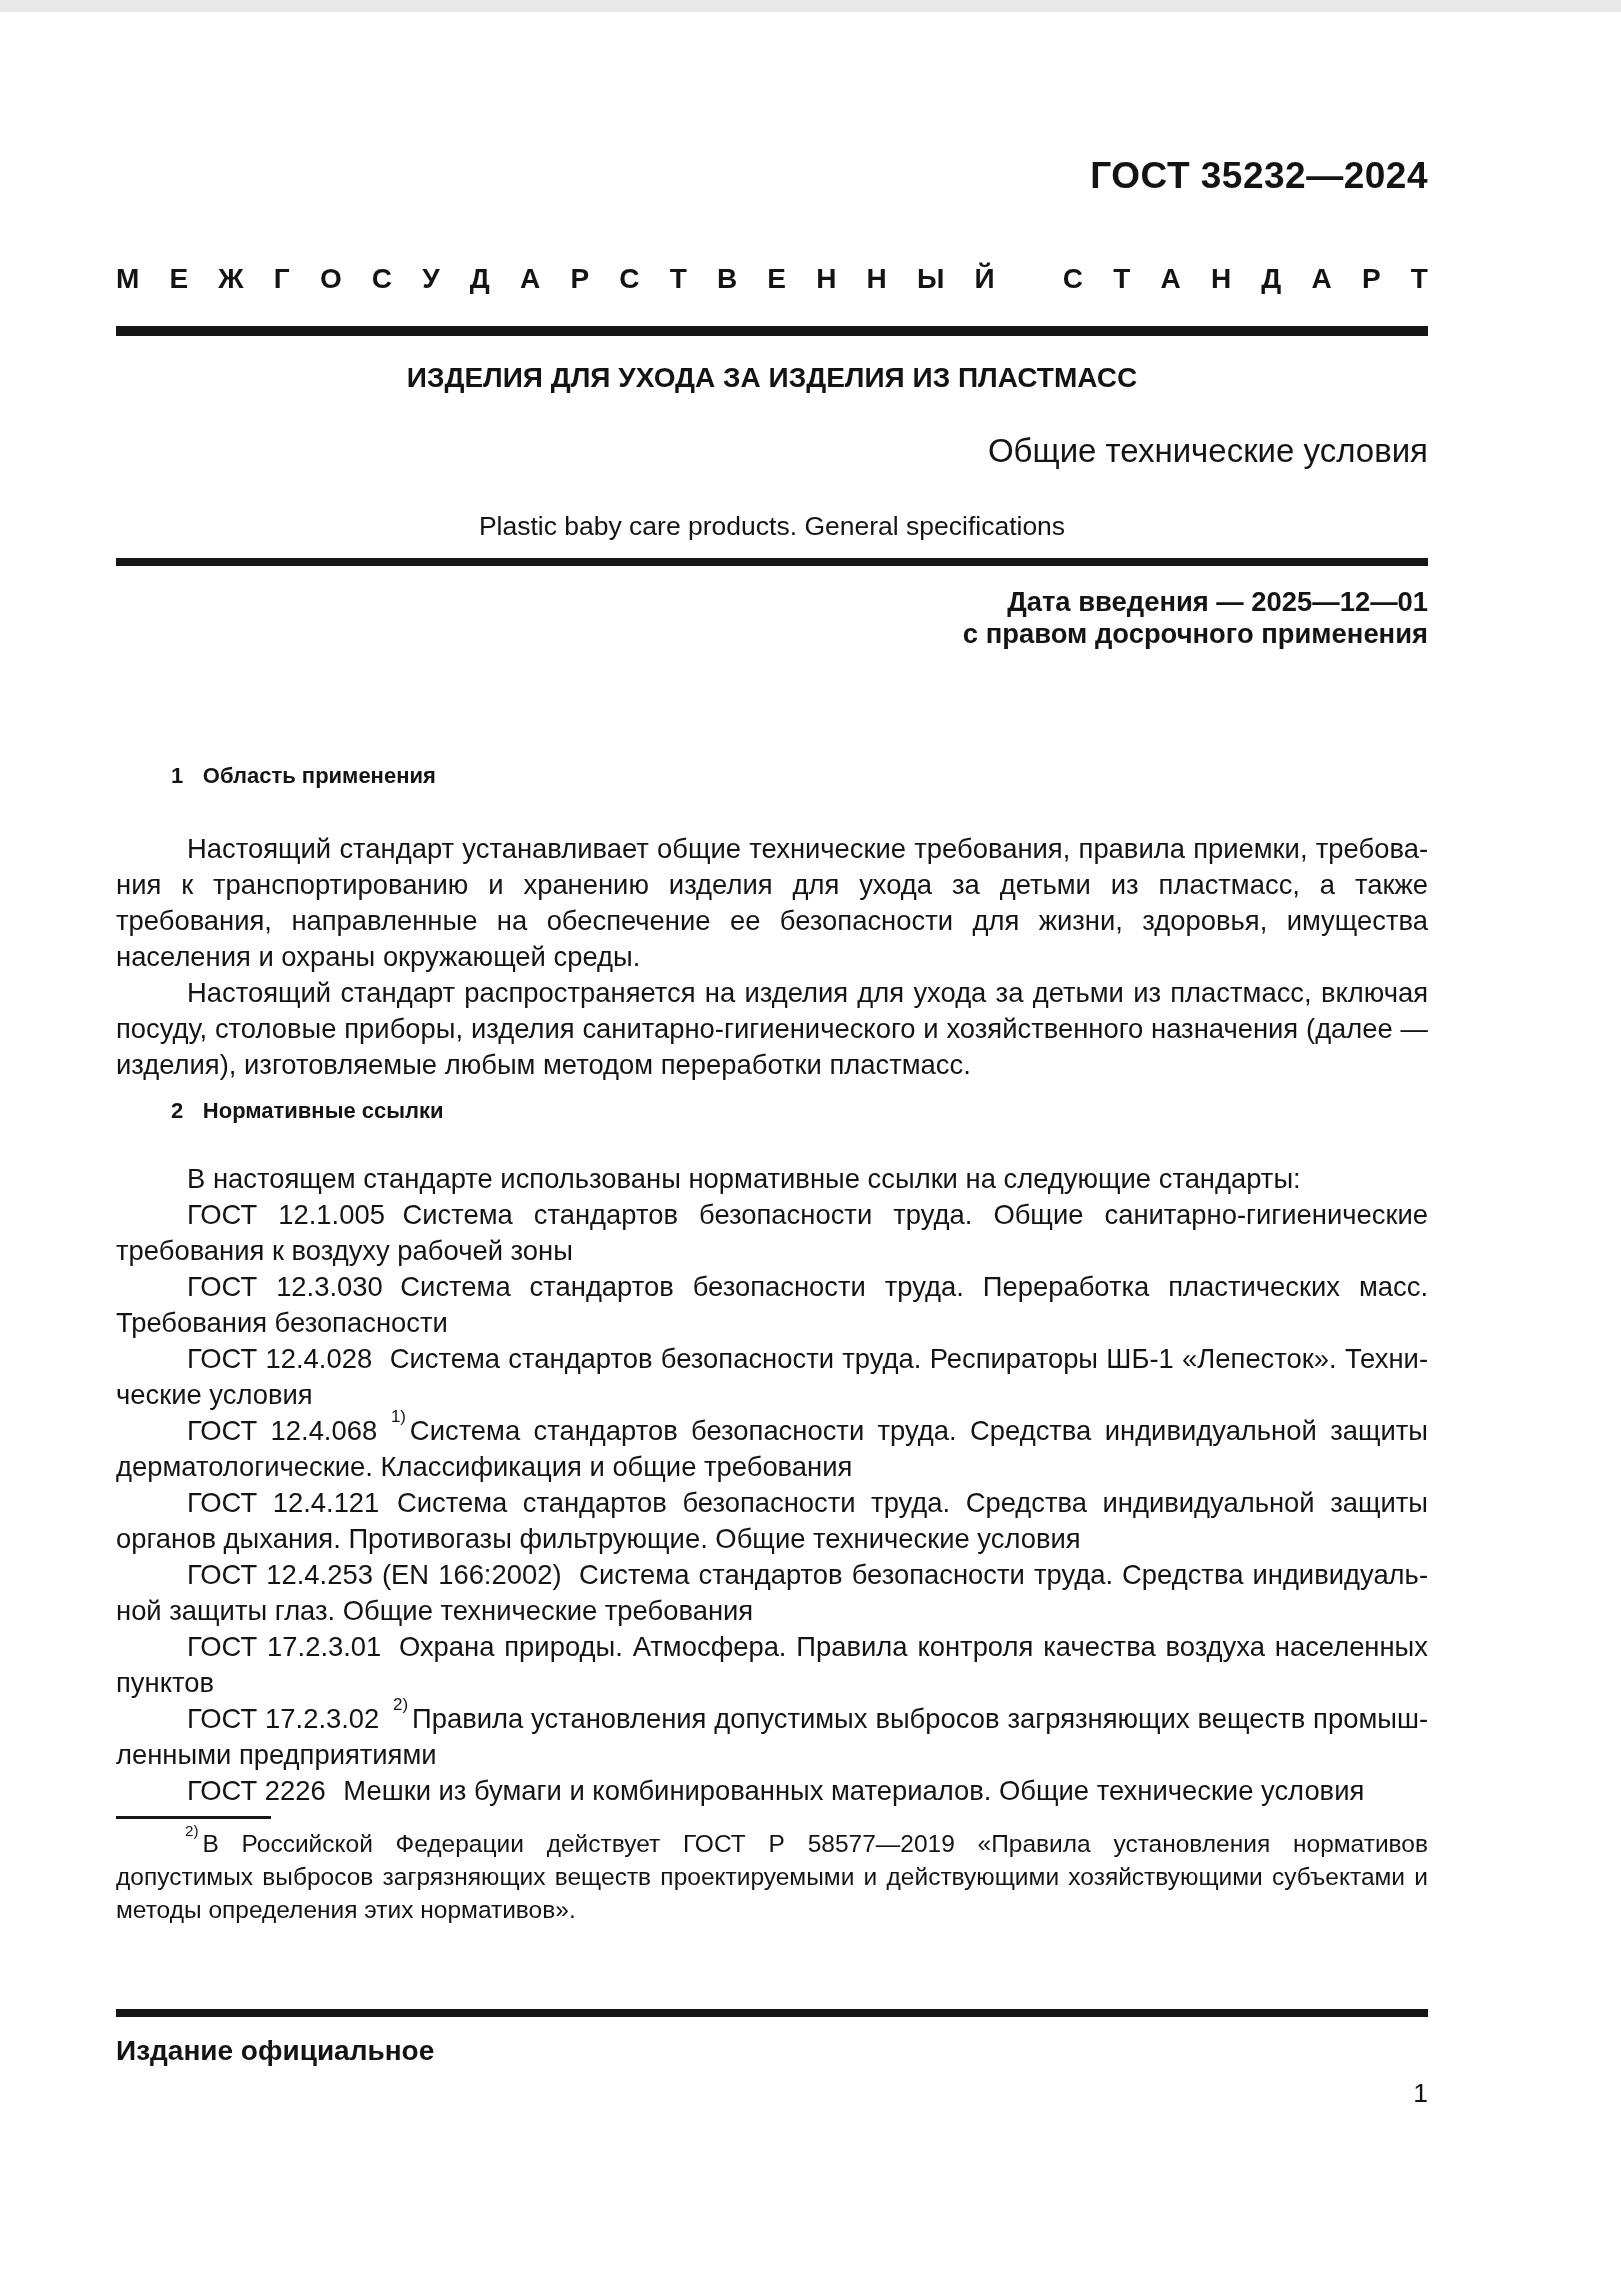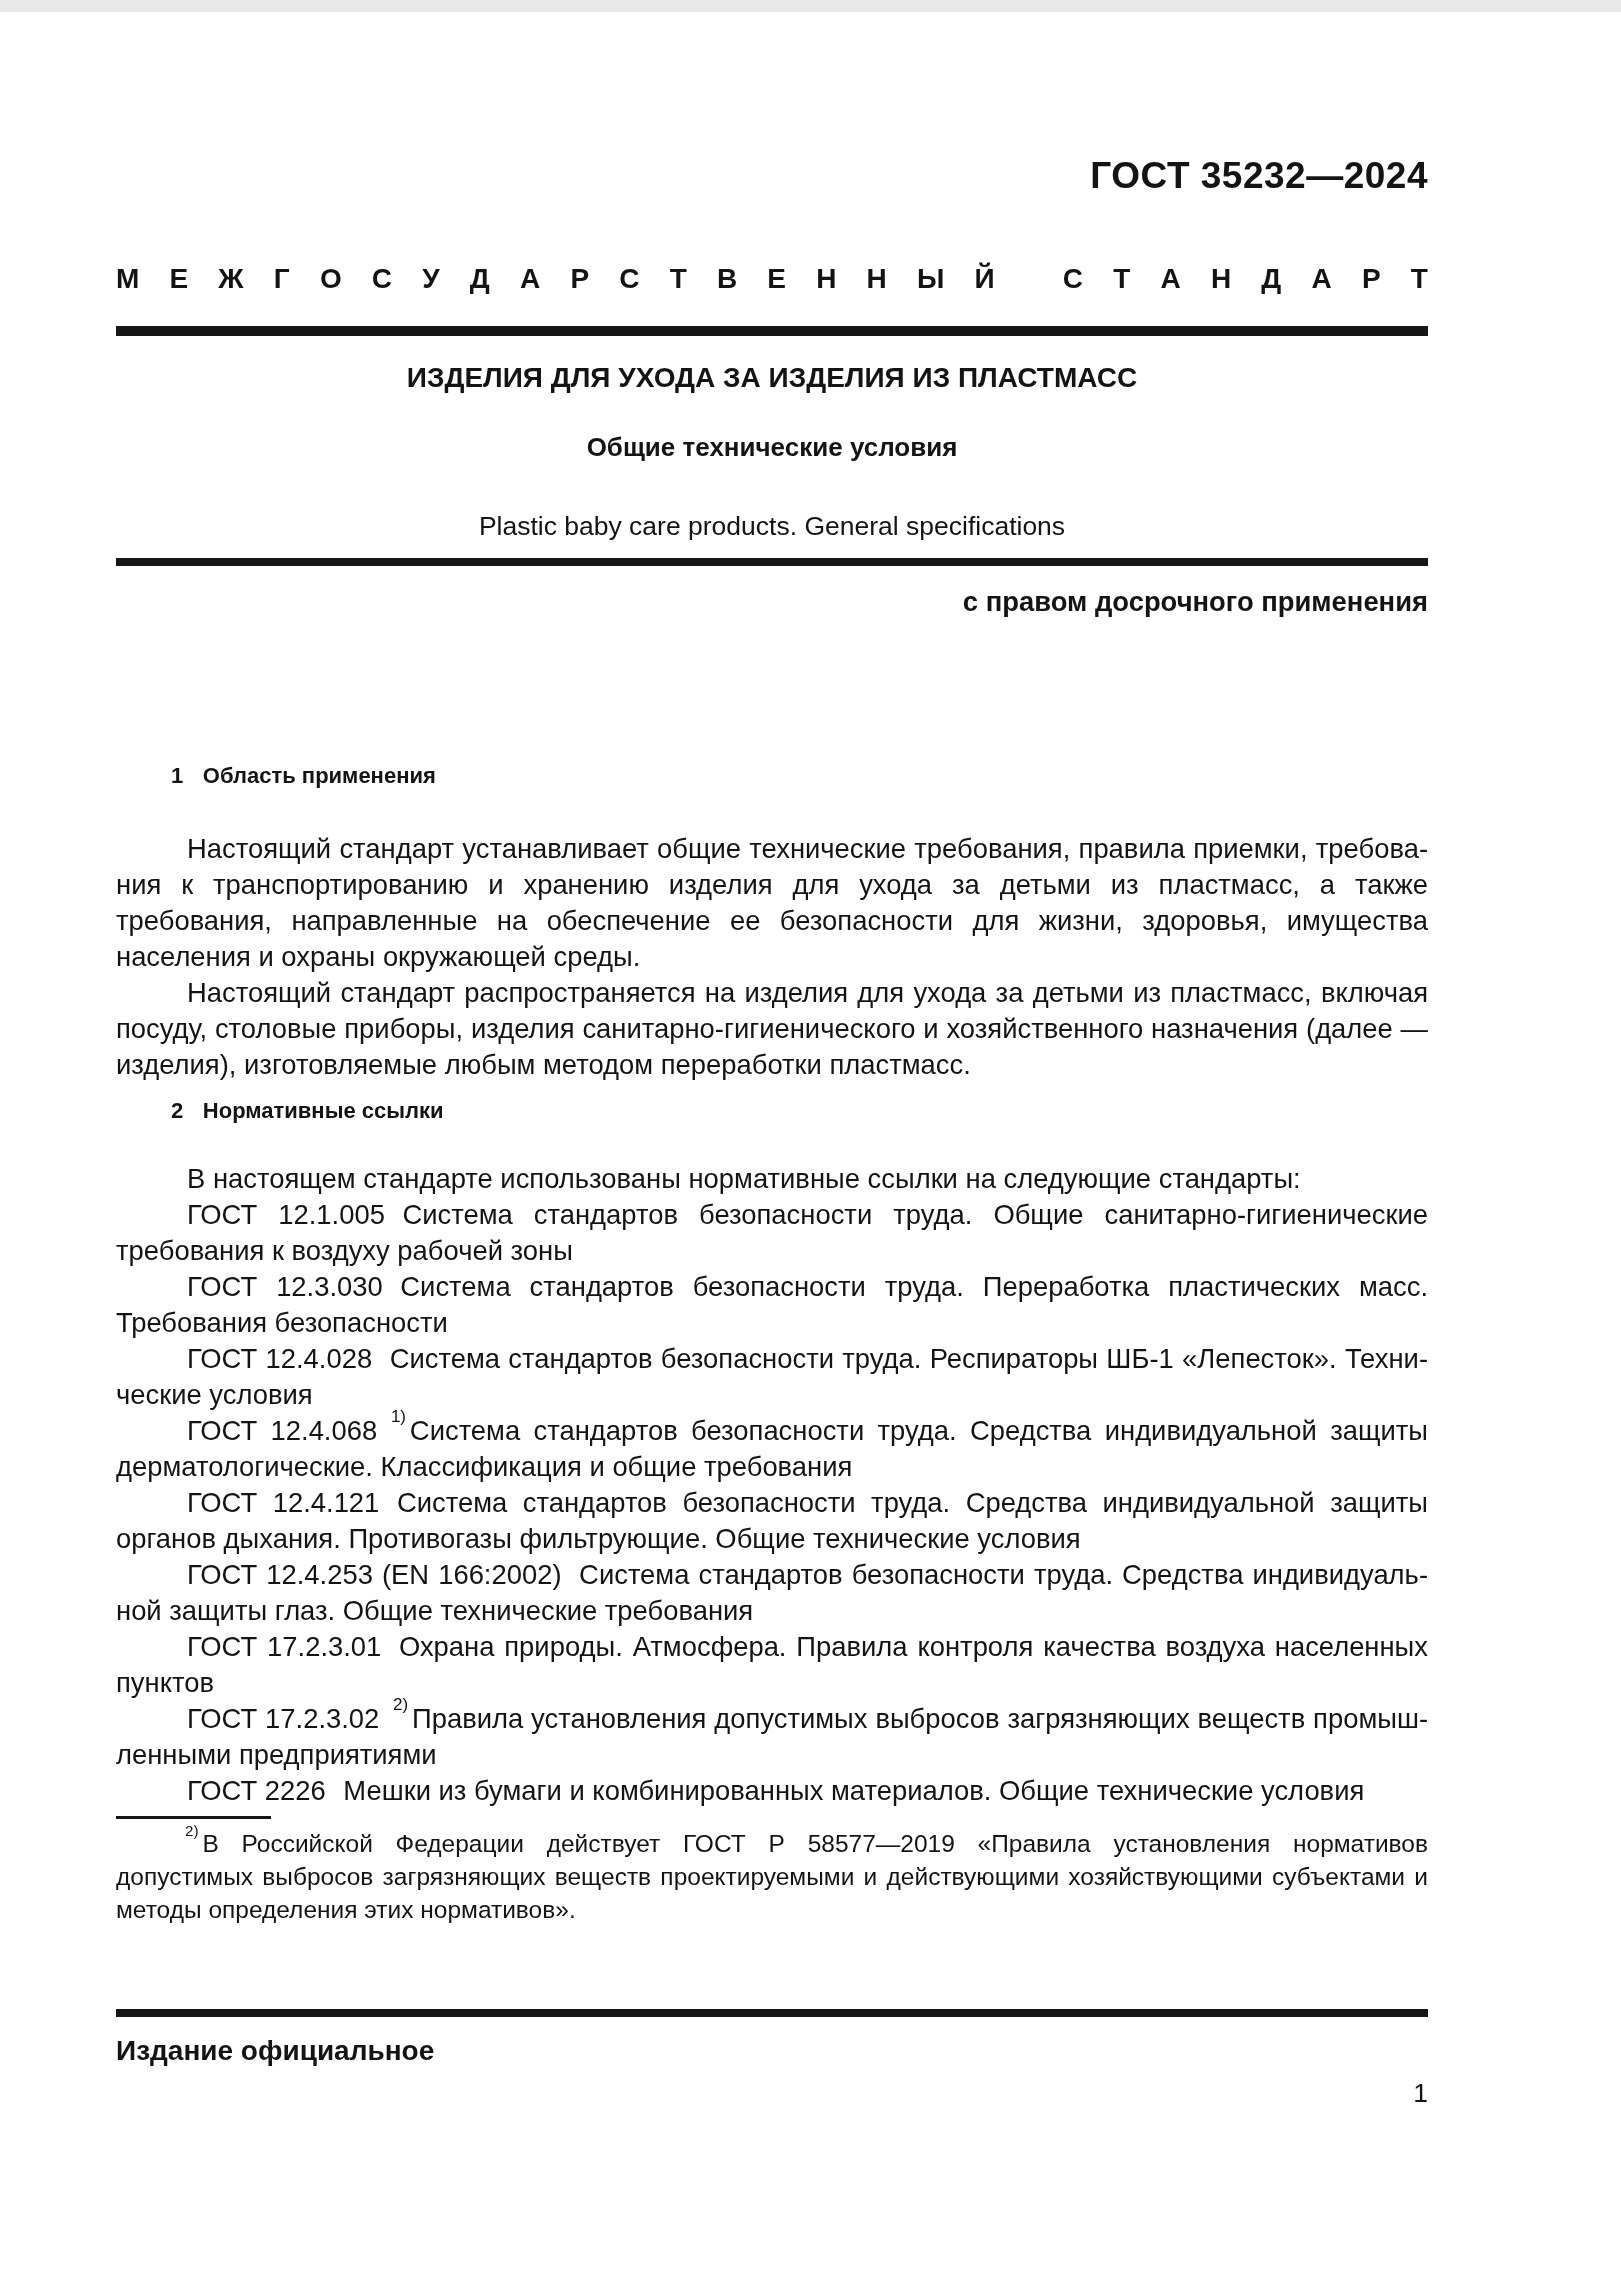--- a/index.html
+++ b/index.html
@@ -33,22 +33,22 @@
   .rule-3 { top:1997px; height:7.8px; }
 
   .doc-title {
     top:351px;
     text-align:center;
     font-size:28px; font-weight:bold;
     line-height:1.1;
   }
   .doc-subtitle {
     top:420px;
-    text-align:center;
-    font-size:26px; font-weight:bold;
+    text-align:right;
+    font-size:33px; font-weight:normal;
   }
   .doc-title-en {
     top:499px;
     text-align:center;
     font-size:26.5px;
   }
   .date-block {
     top:574px;
     text-align:right;
     font-size:27.4px; font-weight:bold;
@@ -141,20 +141,21 @@
 
   <div class="abs rule rule-1"></div>
 
   <div class="abs doc-title">ИЗДЕЛИЯ ДЛЯ УХОДА ЗА ИЗДЕЛИЯ ИЗ ПЛАСТМАСС</div>
   <div class="abs doc-subtitle">Общие технические условия</div>
   <div class="abs doc-title-en">Plastic baby care products. General specifications</div>
 
   <div class="abs rule rule-2"></div>
 
   <div class="abs date-block">
+    <div>Дата введения — 2025—12—01</div>
     <div>с правом досрочного применения</div>
   </div>
 
   <div class="abs sec-head sec1-head">
     <span class="sec-num">1</span><span>Область применения</span>
   </div>
 
   <div class="abs bodytext sec1-body">
     <p>Настоящий стандарт устанавливает общие технические требования, правила приемки, требова­ния к транспортированию и хранению изделия для ухода за детьми из пластмасс, а также требования, направленные на обеспечение ее безопасности для жизни, здоровья, имущества населения и охраны окружающей среды.</p>
     <p>Настоящий стандарт распространяется на изделия для ухода за детьми из пластмасс, включая посуду, столовые приборы, изделия санитарно-гигиенического и хозяйственного назначения (далее — изделия), изготовляемые любым методом переработки пластмасс.</p>

